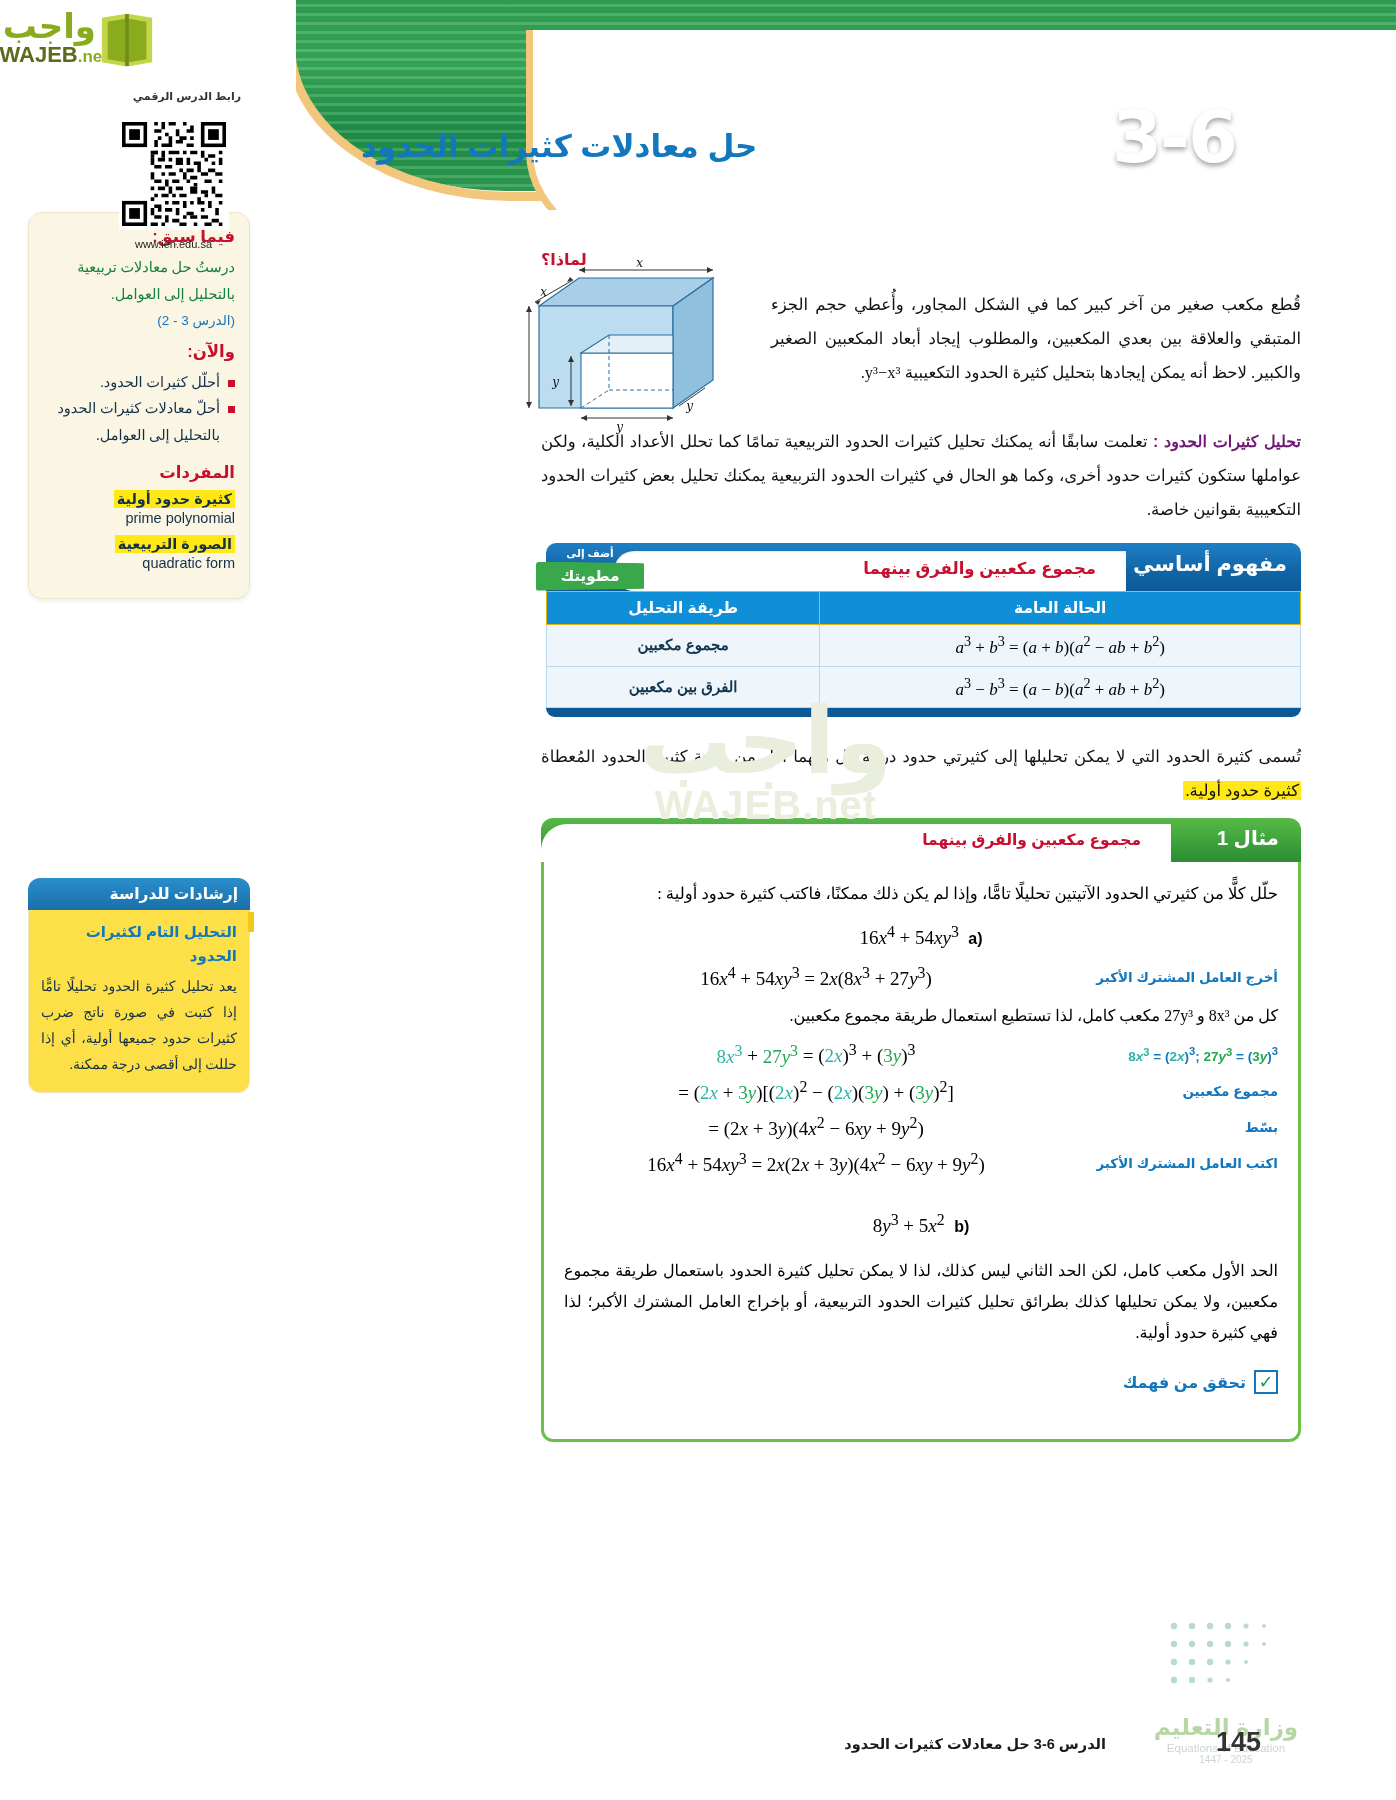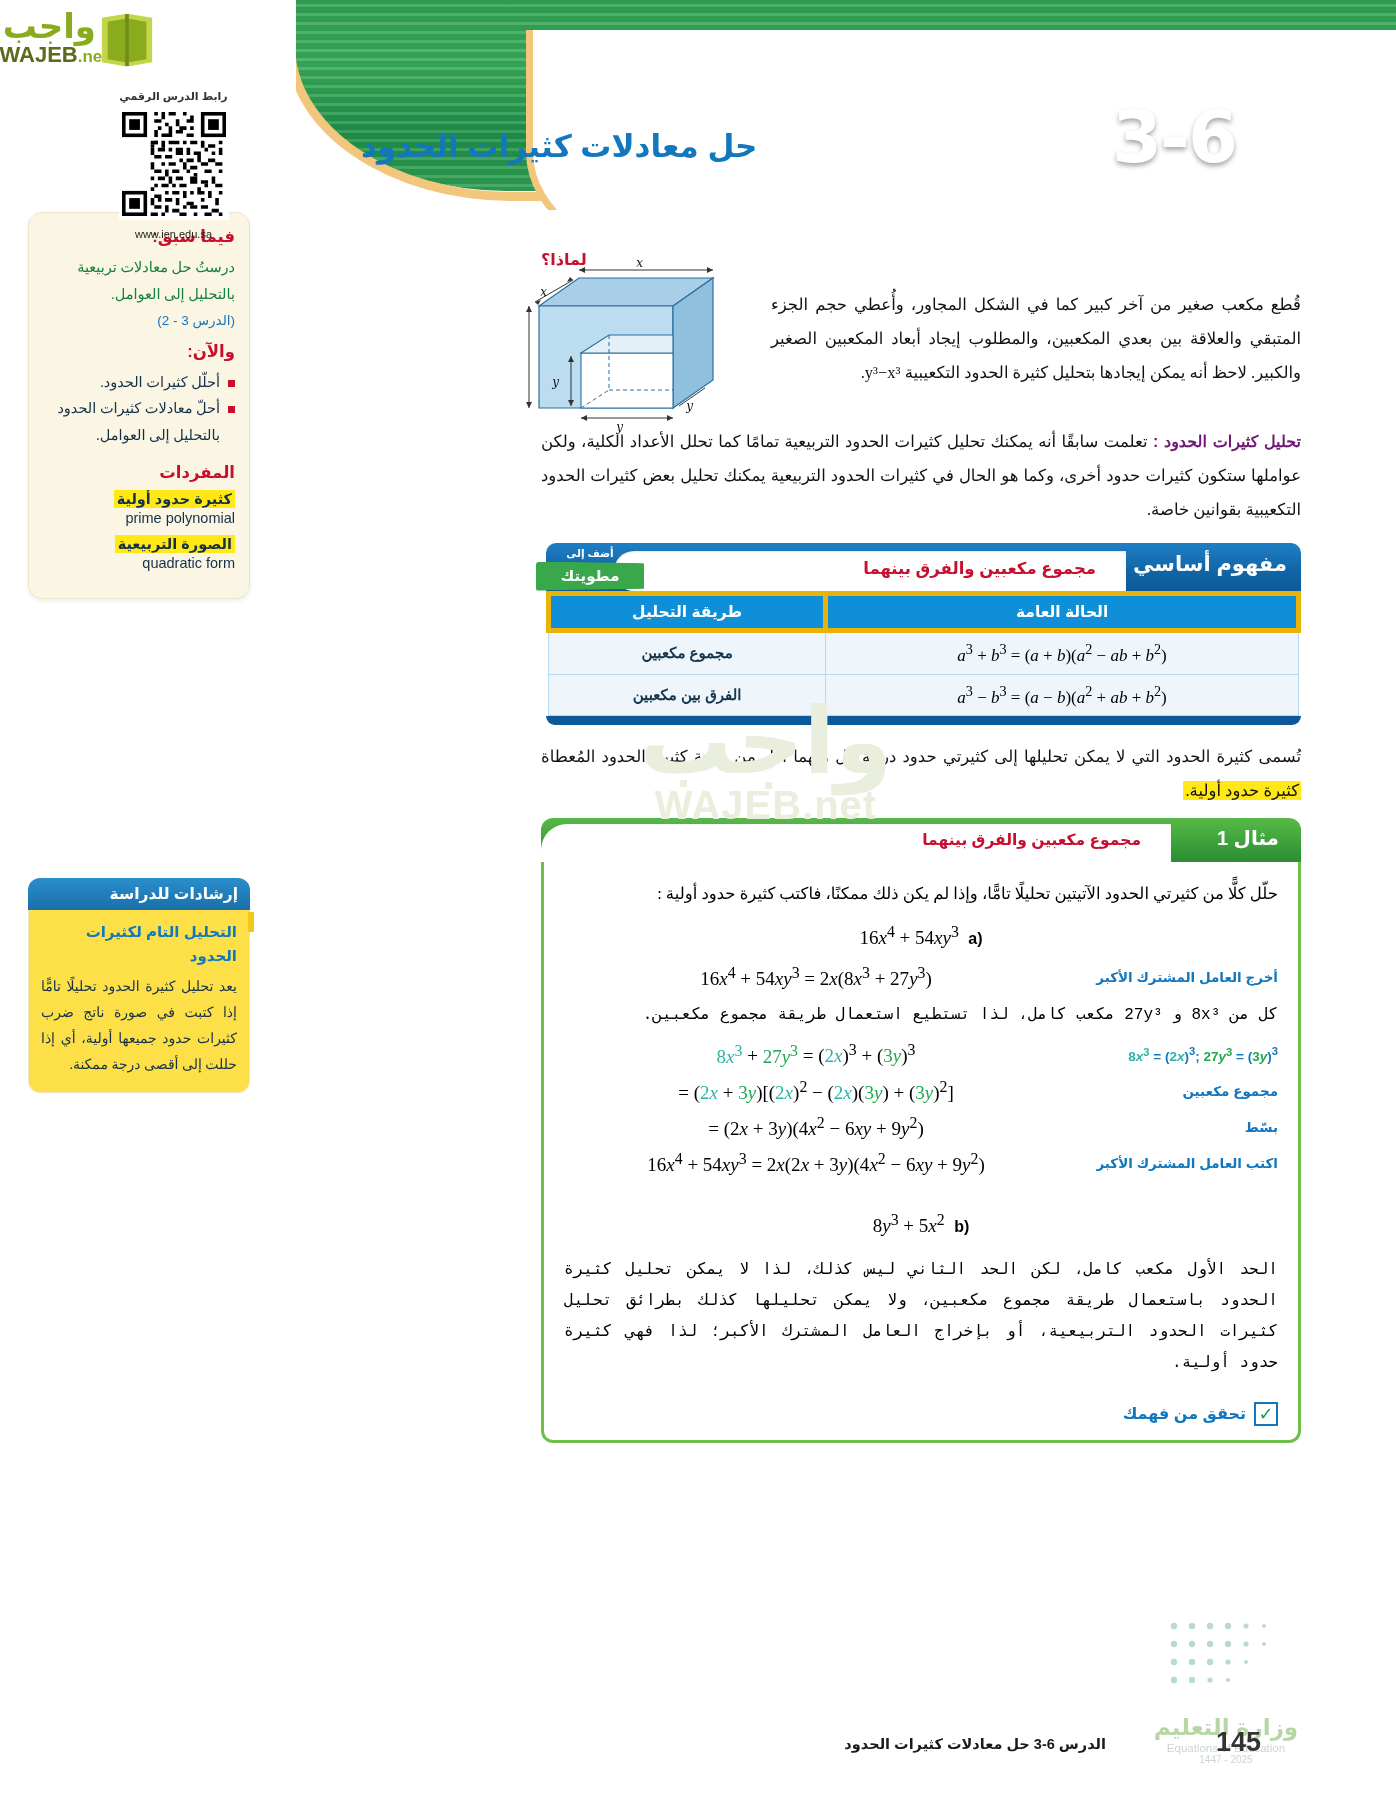--- a/index.html
+++ b/index.html
@@ -41,21 +41,21 @@
 
   
   .logo { position:absolute; top:6px; right:1240px; width:150px; height:80px; z-index:9; }
   .logo-ar { position:absolute; top:0; right:60px; font-size:34px; font-weight:bold; color:#8aab1e; }
   .logo-en { position:absolute; top:36px; right:48px; font-size:22px; font-weight:bold; color:#5b6b1a; direction:ltr; }
   .logo-en .net { color:#8aab1e; font-size:17px; }
   .book { position:absolute; top:4px; right:0; width:58px; height:62px; }
 
   
   .qr-box { position:absolute; top:90px; right:1155px; width:135px; text-align:center; z-index:8; }
-  .qr-title { font-size:11px; color:#333; font-weight:bold; margin-bottom:5px; }
+  .qr-title { font-size:11px; color:#333; font-weight:bold; margin-bottom:15px;text-align:right; }
   .qr-grid { width:110px; height:112px; margin:0 auto; border:3px solid #fff; background:#fff; }
   .qr-url { font-size:11px; color:#222; margin-top:4px; direction:ltr; }
 
   
   .title-block { position:absolute; top:128px; right:545px; text-align:left; width:490px; z-index:7; }
   .title-ar { font-size:31px; font-weight:bold; color:#1277bd; line-height:1.2; }
   .title-en { font-size:25px; color:#1277bd; direction:ltr; line-height:1.15; margin-top:2px; }
 
   .why-head { color:#c8102e; font-weight:bold; font-size:16px; text-align:left; margin-bottom:6px; }
   .why-head-row { position:absolute; top:250px; right:640px; width:215px; }
@@ -99,21 +99,21 @@
   .fold-top { font-size:10.5px; color:#fff; font-weight:bold; line-height:1.1; padding-top:3px; }
   .fold-tab {
     margin-top:2px; background:#39a84b; color:#fff; font-size:15px; font-weight:bold;
     padding:5px 4px 6px; border-radius:3px;
     clip-path: polygon(0 0, 100% 6%, 100% 94%, 0 100%);
     box-shadow:0 2px 3px rgba(0,0,0,.25);
   }
   table.kc-tb { width:100%; border-collapse:collapse; font-size:15px; }
   table.kc-tb th {
     background:#0f8fd8; color:#fff; padding:7px 10px; font-weight:bold; font-size:15.5px;
-    border:5px solid #eab308;
+    border:1px solid #eab308;
   }
   table.kc-tb td {
     background:#eef6fc; padding:8px 10px; border:1px solid #b9d8ee; text-align:center;
     font-family:"Liberation Serif","DejaVu Serif",serif; font-size:17px;
   }
   table.kc-tb td.lbl { font-family:"Liberation Sans",sans-serif; font-size:15px; font-weight:bold; color:#14364e; }
   .kc-bottom { height:9px; background:#0d5896; border-radius:0 0 10px 10px; }
 
   
   .prime-para {
@@ -140,21 +140,21 @@
     border-right:3px solid #6fbf4a; border-left:3px solid #6fbf4a; border-bottom:3px solid #6fbf4a;
     border-radius:0 0 12px 12px; padding:16px 20px 14px; background:#fff; min-height:580px;
   }
   .ex-prompt { font-size:16.5px; line-height:1.9; font-family:"Liberation Serif","DejaVu Serif",serif; text-align:right; }
   .mathline { direction:ltr; text-align:center; font-family:"Liberation Serif","DejaVu Serif",serif; font-size:19px; margin:14px 0; }
   .mathrow { display:flex; align-items:center; margin:10px 0; }
   .mathrow .note { flex:0 0 210px; color:#1277bd; font-size:13.5px; font-weight:bold; text-align:right; }
   .mathrow .eq { flex:1; direction:ltr; text-align:center; font-family:"Liberation Serif","DejaVu Serif",serif; font-size:19px; }
   .teal { color:#2bb3a8; }
   .grn { color:#1fa84f; }
-  .ex-note { font-size:16px; line-height:1.95; font-family:Liberation Mono, monospace; margin:10px 0; text-align:justify;}
+  .ex-note { font-size:16px; line-height:1.95; font-family:Liberation Serif, serif; margin:10px 0; text-align:justify;}
   .part-lbl { font-weight:bold; font-family:"Liberation Sans",sans-serif; font-size:16px; }
 
   
   .check { margin-top:22px; }
   .check-head { display:flex; align-items:center; justify-content:flex-start; gap:8px; }
   .check-title { color:#1277bd; font-weight:bold; font-size:16px; }
   .chk-icon {
     width:24px; height:24px; border:2px solid #1277bd; background:#fff;
     display:inline-flex; align-items:center; justify-content:center;
     color:#1a9c3e; font-size:18px; font-weight:bold; line-height:1;

